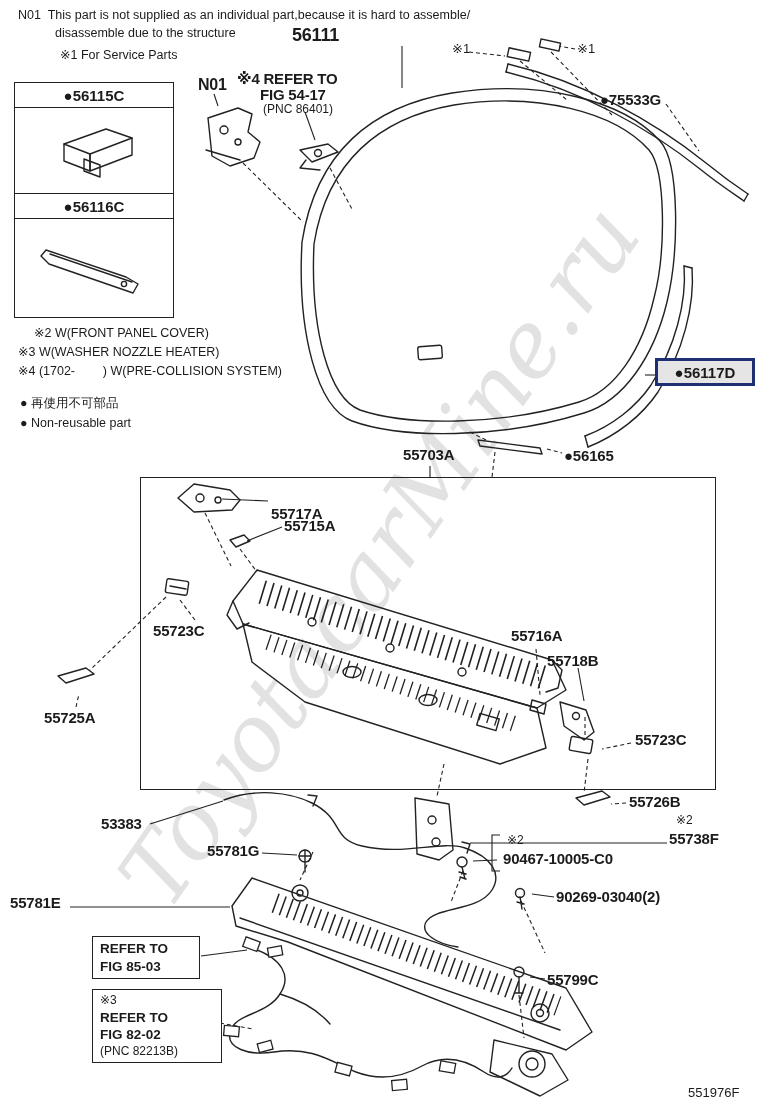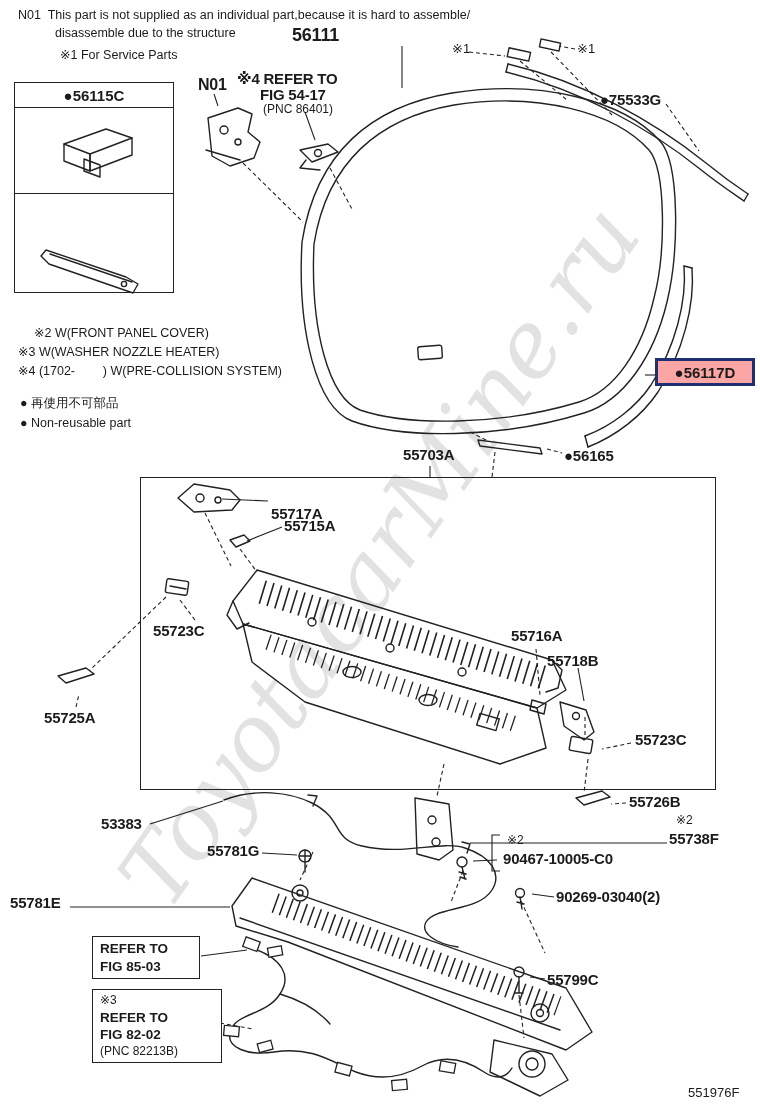--- a/index.html
+++ b/index.html
@@ -15,21 +15,21 @@
   .lbl.xs  { font-size:12px;  font-weight:normal; letter-spacing:0; }
   .frame { position:absolute; border:1.5px solid #222; z-index:1; }
   .svcbox { position:absolute; left:14px; top:82px; width:160px; border:1.6px solid #222; z-index:1; background:transparent; }
   .svcbox .cell { border-bottom:1.6px solid #222; }
   .svcbox .cell:last-child { border-bottom:none; }
   .svcbox .plabel { height:25px; display:flex; align-items:center; justify-content:center; font-weight:bold; font-size:15px; }
   .svcbox .art86 { height:86px; }
   .svcbox .art96 { height:98px; }
   .hlbox { position:absolute; left:655px; top:358px; width:100px; height:28px; border:3px solid #1f2f72;
            display:flex; align-items:center; justify-content:center; font-weight:bold; font-size:15px;
-           background:#fca5a5; z-index:5; }
+           background:#e5e5e5; z-index:5; }
   .refbox { position:absolute; border:1.5px solid #222; padding:3px 7px; z-index:5; background:#fff; line-height:1.3; }
   .refbox .b { font-weight:bold; font-size:13.5px; white-space:pre; }
   .refbox .n { font-weight:normal; font-size:12px; white-space:pre; }
   .watermark { position:absolute; left:50%; top:50%;
     transform:translate(-50%,-50%) rotate(-55deg);
     font-family:"DejaVu Serif",serif; font-style:italic; font-size:92px;
     color:#a8a8a8; opacity:0.33; white-space:nowrap; z-index:0; pointer-events:none; }
   svg.artlayer { position:absolute; left:0; top:0; z-index:2; pointer-events:none; }
   svg .ln { stroke:#222; fill:none; stroke-width:1.4; stroke-linejoin:round; stroke-linecap:round; }
   svg .ld { stroke:#222; fill:none; stroke-width:1.1; }
@@ -38,20 +38,21 @@
   svg .conn { stroke:#222; fill:#fff; stroke-width:1.3; }
 </style>
 </head>
 <body>
 
 <div class="watermark">ToyotacarMine.ru</div>
 
 <div class="svcbox">
   <div class="cell plabel">●56115C</div>
   <div class="cell art86"></div>
+  <div class="cell plabel">●56116C</div>
   <div class="cell art96"></div>
 </div>
 
 <div class="frame" style="left:140px; top:477px; width:576px; height:313px;"></div>
 
 <div class="hlbox">●56117D</div>
 
 <div class="refbox" style="left:92px; top:936px; width:108px;">
   <div class="b">REFER TO</div>
   <div class="b">FIG 85-03</div>

